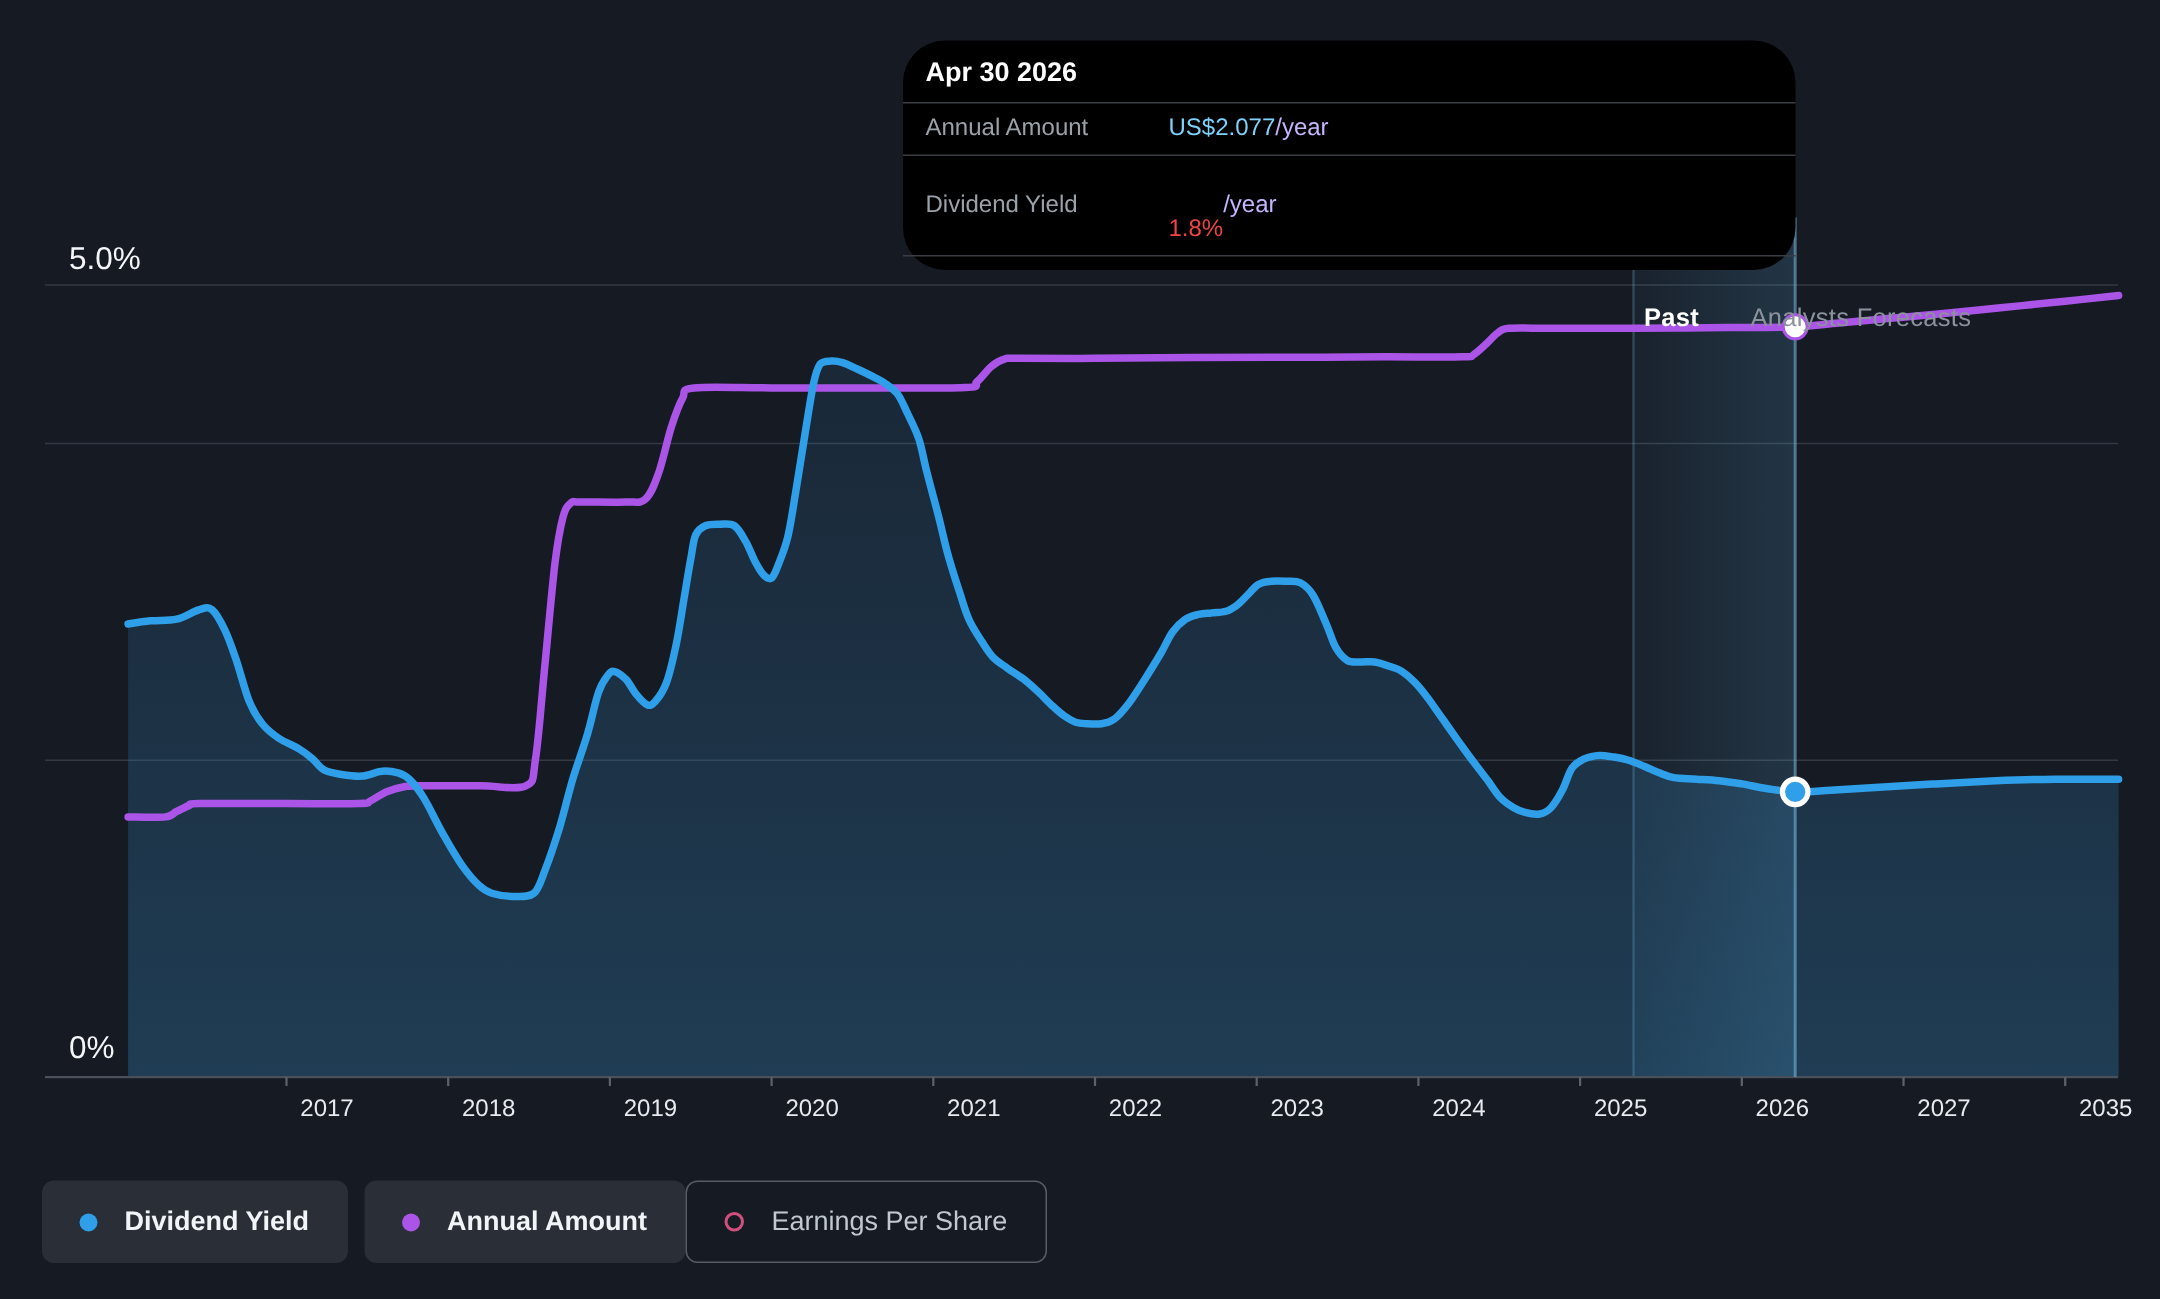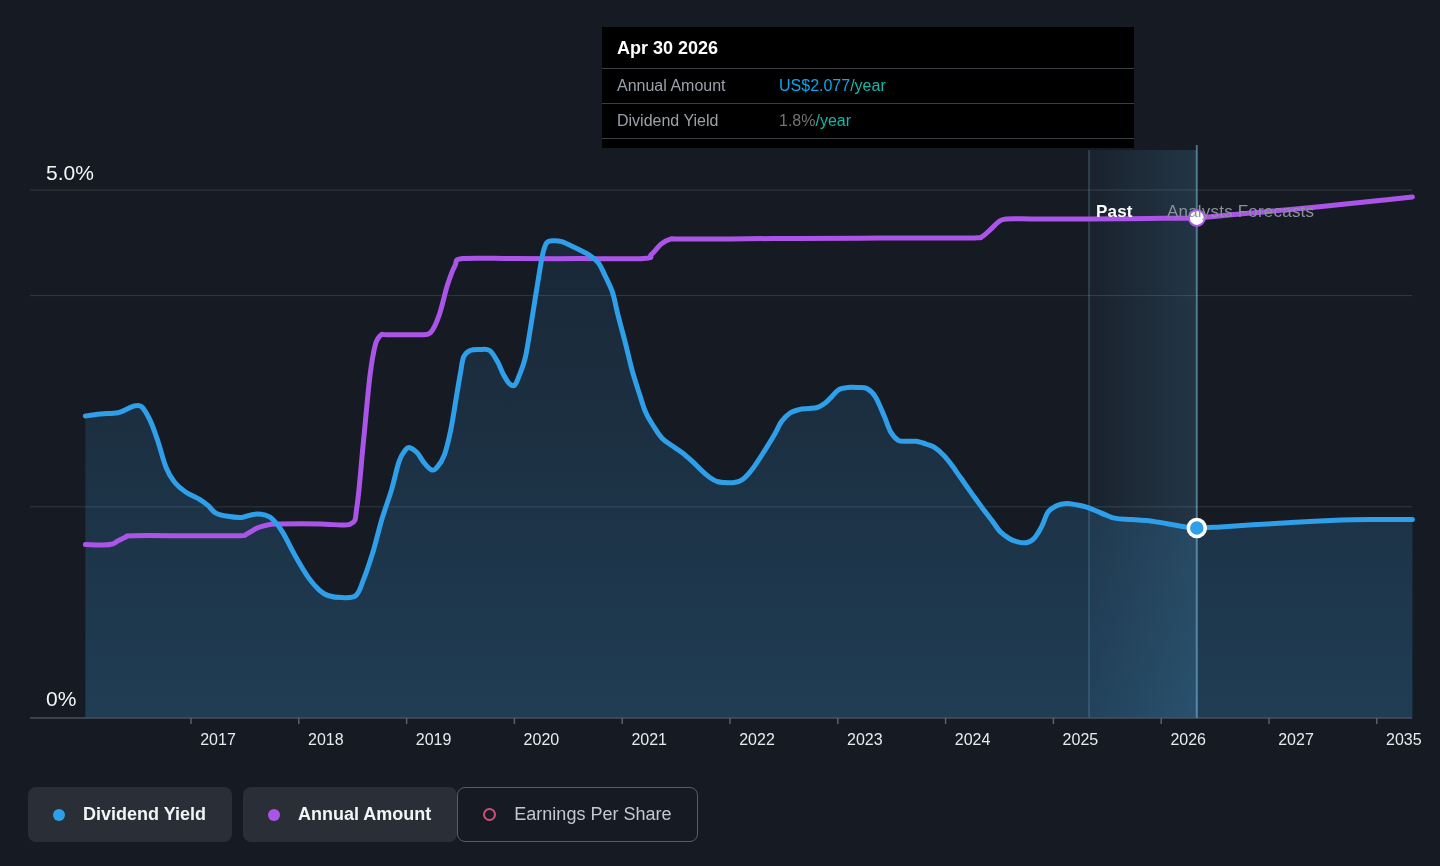--- a/index.html
+++ b/index.html
@@ -10,26 +10,26 @@
   .y-label{position:absolute;color:#f3f5f7;font-size:21px;}
   .y-label.top{left:46px;top:161px;}
   .y-label.bottom{left:46px;top:687px;}
 
   .x-labels{position:absolute;left:16px;top:0;width:100%;height:100%;pointer-events:none;margin-left:11px;}
   .x-label{position:absolute;top:731px;transform:translateX(-50%);color:#e7eaee;font-size:16px;}
 
   .past-label{position:absolute;left:1096px;top:202px;color:#ffffff;font-weight:700;font-size:17px;letter-spacing:.2px;}
   .forecast-label{position:absolute;left:1167px;top:202px;color:#8b929c;font-size:17px;letter-spacing:.2px;}
 
-  .tooltip{position:absolute;left:602px;top:27px;width:532px;background:#000;box-sizing:border-box;padding-bottom:9px;z-index:5;}
+  .tooltip{position:absolute;left:602px;top:27px;width:595px;background:#000;box-sizing:border-box;padding-bottom:9px;z-index:5;border-radius:28px;}
   .tt-title{color:#fff;font-size:18px;font-weight:700;padding:11px 15px 9px 15px;}
   .tt-row{display:flex;align-items:center;border-top:1px solid #3a3e44;padding:8px 15px;font-size:16px;}
   .tt-row.last{border-bottom:1px solid #3a3e44;}
   .tt-label{width:162px;color:#9aa1a9;flex:none;}
-  .tt-suffix{color:#14b8a6;text-align:right;}
+  .tt-suffix{color:#c4b5fd;text-align:right;}
 
   .legend{position:absolute;left:28px;top:787px;display:flex;align-items:center;}
   .lg-btn{height:55px;border-radius:8px;display:flex;align-items:center;padding:0 26px 0 25px;font-size:18px;box-sizing:border-box;cursor:pointer;white-space:nowrap;}
   .lg-btn.filled{background:#2a2f37;color:#f2f5f7;font-weight:700;}
   .lg-btn.outlined{border:1.5px solid #575d66;color:#c2c8cf;font-weight:400;}
   .lg-mark{flex:none;margin-right:18px;border-radius:50%;}
   .lg-dot{width:12px;height:12px;}
   .lg-ring{width:13px;height:13px;border:2.5px solid;box-sizing:border-box;background:transparent;}
   .m2{margin-left:8px;}.m3{margin-left:11px;}.m4{}
 </style>
@@ -93,26 +93,26 @@
       <div class="x-label" style="left: 1376.8px;">2035</div>
     </div>
 
   <div class="past-label">Past</div>
   <div class="forecast-label">Analysts Forecasts</div>
 
   <div class="tooltip">
     <div class="tt-title">Apr 30 2026</div>
     <div class="tt-row">
       <span class="tt-label">Annual Amount</span>
-      <span class="tt-value" style="color: #0ea5e9; text-align: right;">US$2.077</span>
+      <span class="tt-value" style="color: #7dd3fc; text-align: right;">US$2.077</span>
       <span class="tt-suffix">/year</span>
     </div>
     <div class="tt-row last">
       <span class="tt-label">Dividend Yield</span>
-      <span class="tt-value" style="color: #737373;">1.8%</span>
+      <span class="tt-value" style="color: #ef4444; margin-top: 32px;">1.8%</span>
       <span class="tt-suffix">/year</span>
     </div>
   </div>
 
   <div class="legend">
     <div class="lg-btn filled">
       <span class="lg-mark lg-dot" style="background: rgb(46, 159, 232);"></span>
       <span>Dividend Yield</span>
     </div>
     <div class="lg-btn filled m3">

